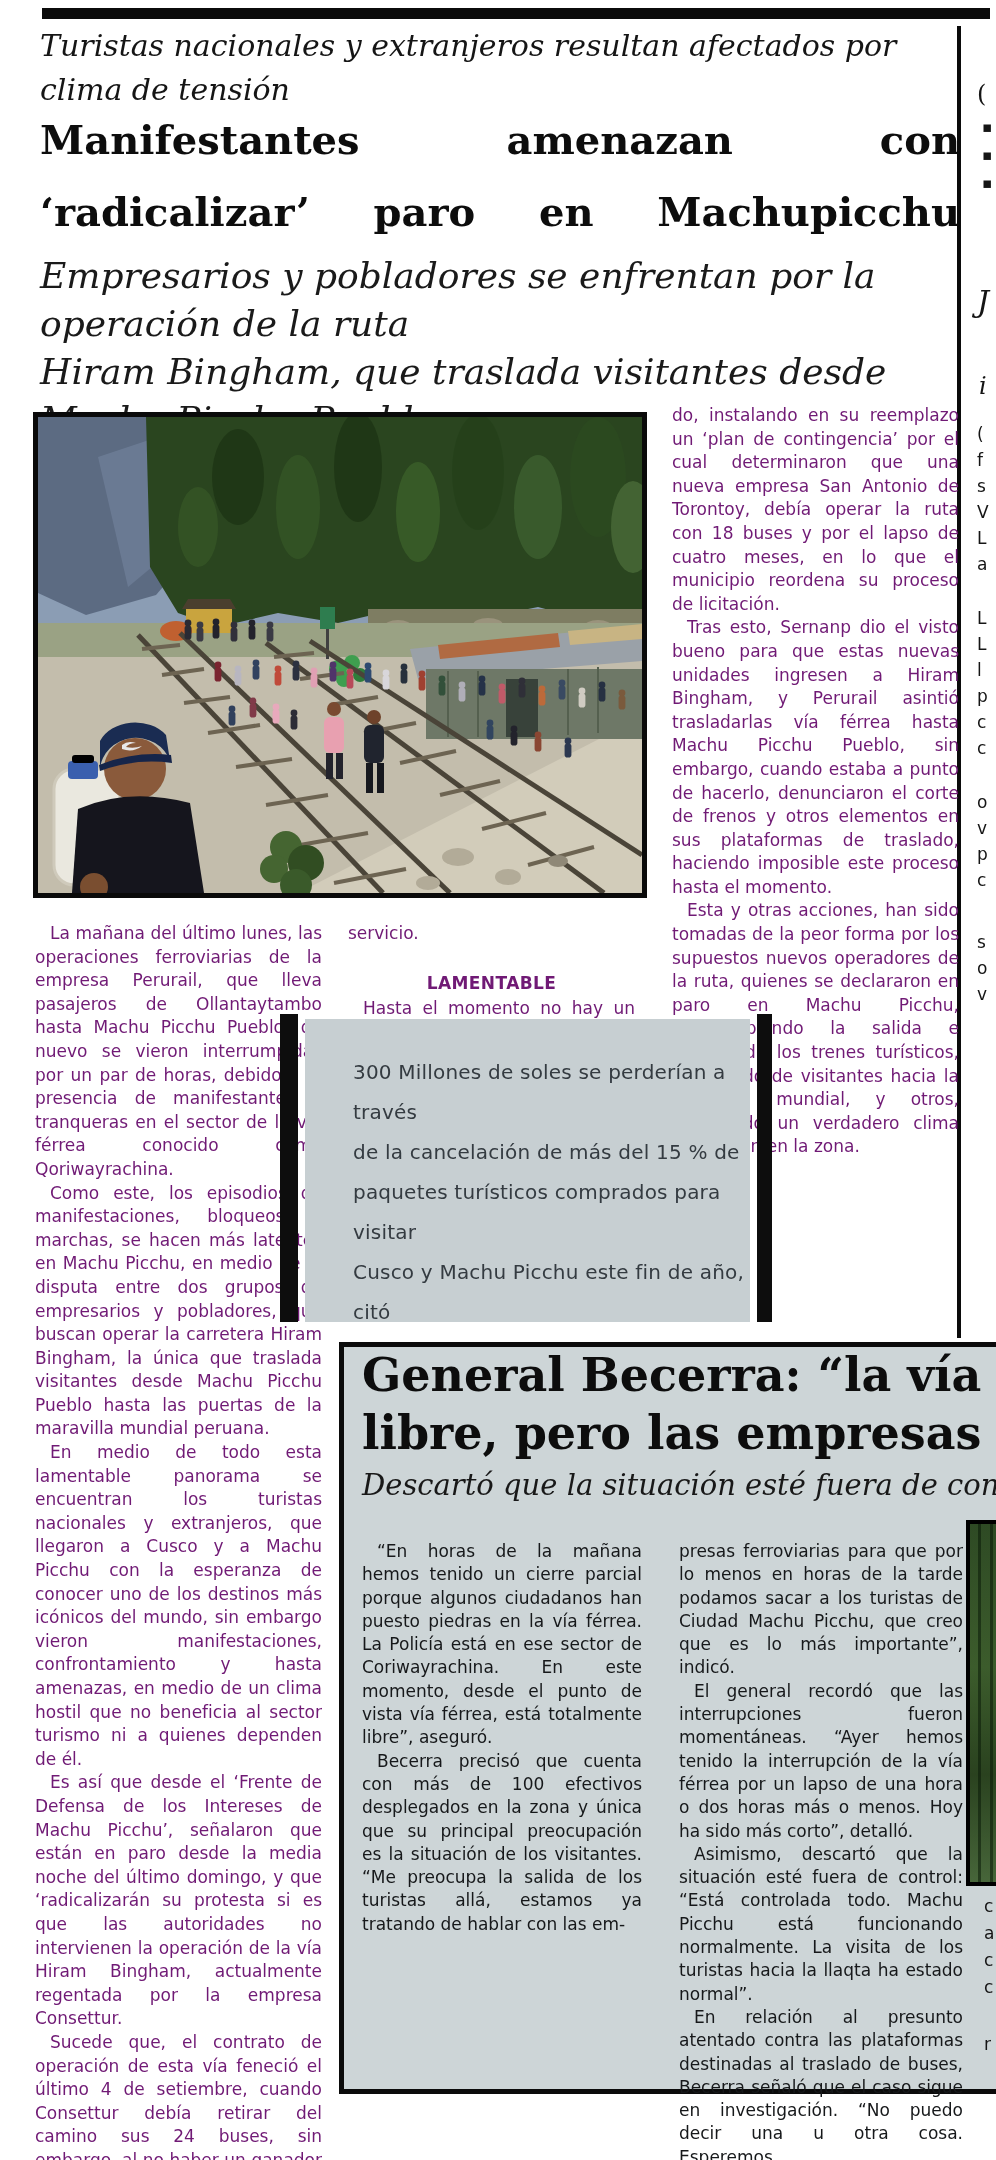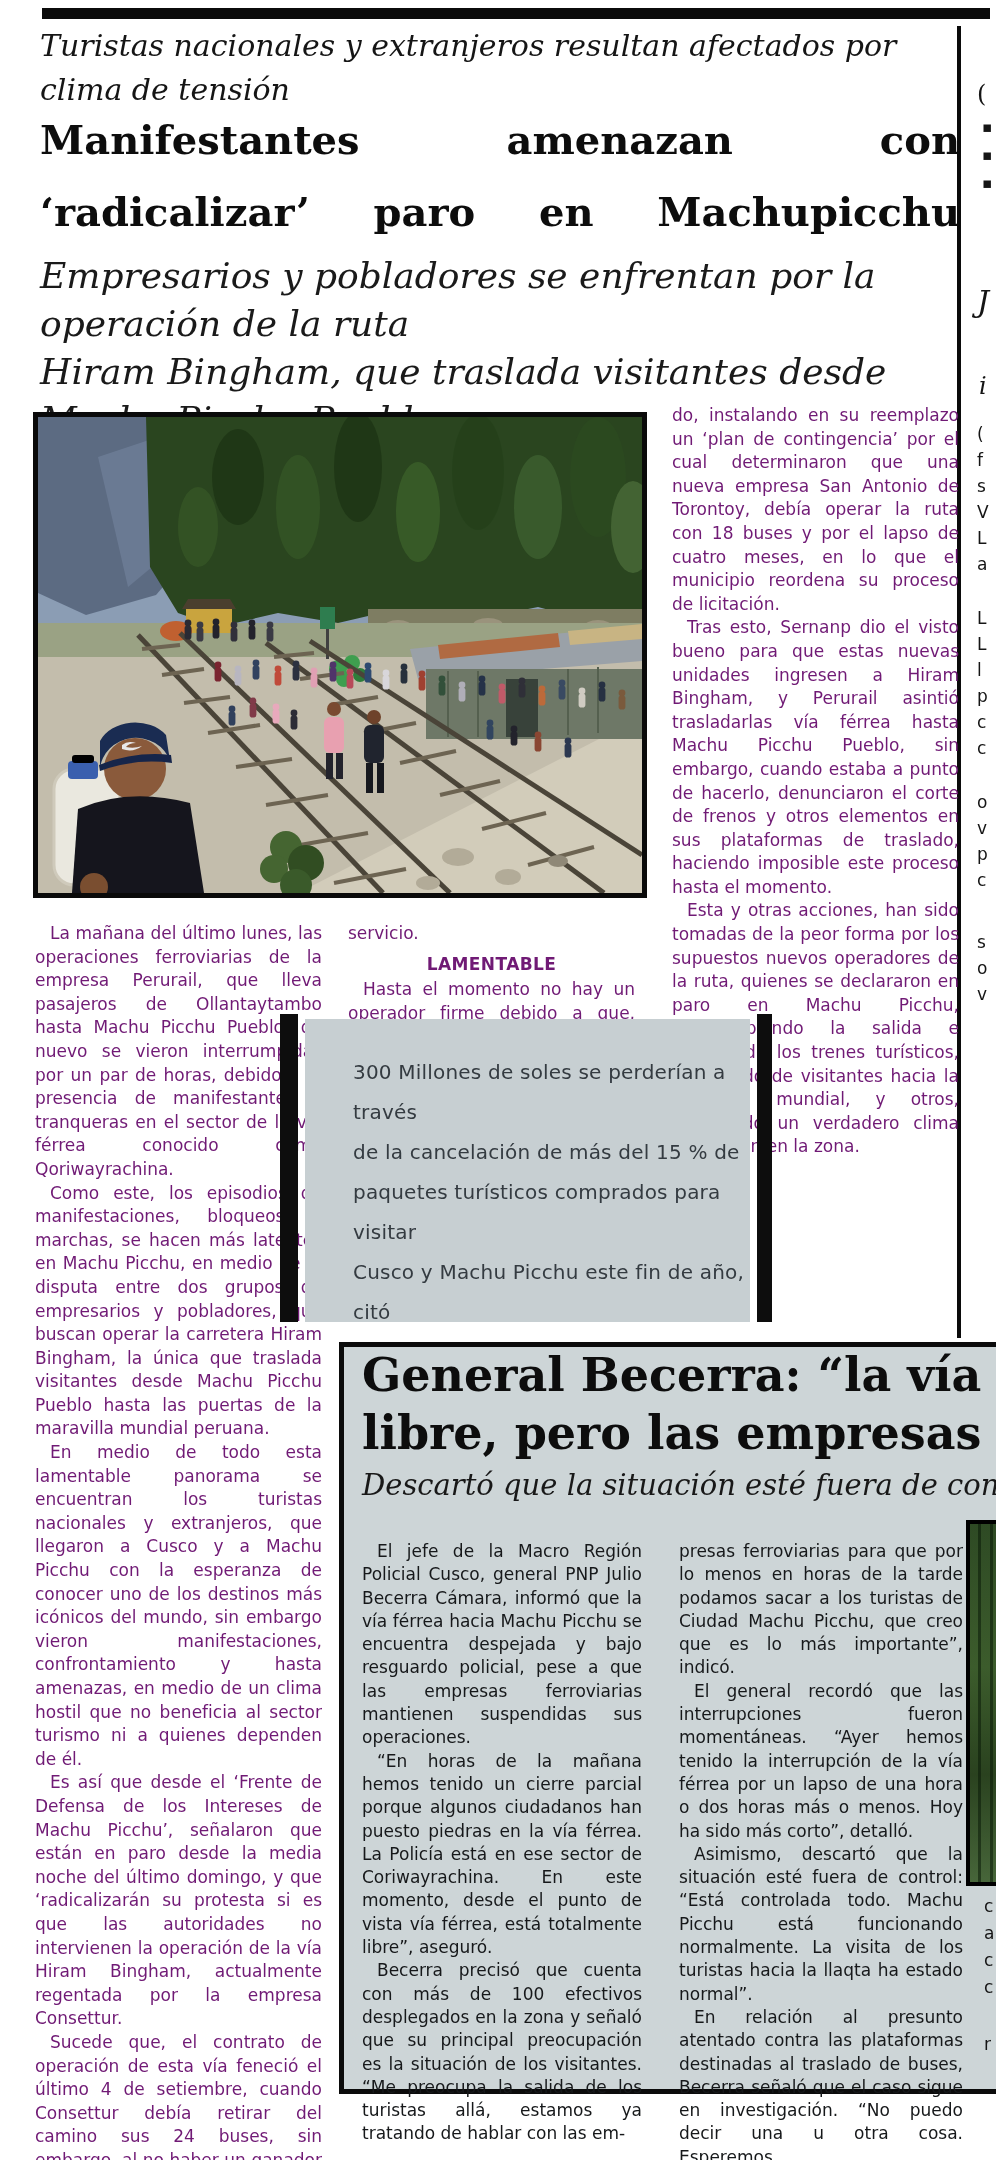--- a/index.html
+++ b/index.html
@@ -21,21 +21,21 @@
   
   .photo{left:33px;top:412px;width:614px;height:486px;border:5px solid #0a0a0a;box-sizing:border-box;background:#c3bdac;}
   .photo svg{display:block;width:100%;height:100%;}
   
   .col{font-size:17px;line-height:23.6px;text-align:justify;color:#701a75;}
   .col p{margin:0;text-indent:15px;}
   .col p.noindent{text-indent:0;}
   .col1{left:35px;top:922px;width:287px;height:1190px;}
   .col2{left:348px;top:922px;width:287px;}
   .col3{left:672px;top:404px;width:287px;}
-  .crosshead{font-weight:bold;text-align:center;text-indent:0!important;letter-spacing:.4px;margin:7px 0 2px 0!important;}
+  .crosshead{font-weight:bold;text-align:center;text-indent:0!important;letter-spacing:.4px;margin:26px 0 2px 0!important;}
   
   .qbar-l{left:280px;top:1014px;width:18px;height:308px;background:#0d0d0d;}
   .qbar-r{left:757px;top:1014px;width:15px;height:308px;background:#0d0d0d;}
   .qbox{left:305px;top:1019px;width:445px;height:303px;background:#c7cfd2;}
   .qtext{left:345px;top:1052px;width:420px;font-size:20px;line-height:40px;letter-spacing:.2px;
          color:#343b41;white-space:pre-line;margin-left:8px;}
   
   .bbox{left:339px;top:1342px;width:704px;height:752px;border:5px solid #0b0b0b;box-sizing:border-box;
         background:#cdd5d7;}
   .bhead{left:362px;top:1346px;width:800px;font-family:"DejaVu Serif",serif;font-weight:bold;
@@ -274,23 +274,22 @@
 Rosendo Baca, gerente de Turismo y
 Comercio Exterior de Cusco.</div>
 
 <div class="abs bbox"></div>
 <div class="abs bhead">
   <div>General Becerra: “la vía</div>
   <div>libre, pero las empresas</div>
 </div>
 <div class="abs bsub">Descartó que la situación esté fuera de control</div>
 <div class="abs bcol bcol1">
-    <p>El jefe de la Macro Región Policial Cusco, general PNP Julio Becerra Cámara, informó que la vía férrea hacia Machu Picchu se encuentra despejada y bajo resguardo policial, pese a que las empresas ferroviarias mantienen suspendidas sus operaciones.</p>
     <p>“En horas de la mañana hemos tenido un cierre parcial porque algunos ciudadanos han puesto piedras en la vía férrea. La Policía está en ese sector de Coriwayrachina. En este momento, desde el punto de vista vía férrea, está totalmente libre”, aseguró.</p>
-    <p>Becerra precisó que cuenta con más de 100 efectivos desplegados en la zona y señaló que su principal preocupación es la situación de los visitantes. “Me preocupa la salida de los turistas allá, estamos ya tratando de hablar con las em-</p>
+    <p>Becerra precisó que cuenta con más de 100 efectivos desplegados en la zona y única que su principal preocupación es la situación de los visitantes. “Me preocupa la salida de los turistas allá, estamos ya tratando de hablar con las em-</p>
   </div>
 <div class="abs bcol bcol2">
     <p class="noindent">presas ferroviarias para que por lo menos en horas de la tarde podamos sacar a los turistas de Ciudad Machu Picchu, que creo que es lo más importante”, indicó.</p>
     <p>El general recordó que las interrupciones fueron momentáneas. “Ayer hemos tenido la interrupción de la vía férrea por un lapso de una hora o dos horas más o menos. Hoy ha sido más corto”, detalló.</p>
     <p>Asimismo, descartó que la situación esté fuera de control: “Está controlada todo. Machu Picchu está funcionando normalmente. La visita de los turistas hacia la llaqta ha estado normal”.</p>
     <p>En relación al presunto atentado contra las plataformas destinadas al traslado de buses, Becerra señaló que el caso sigue en investigación. “No puedo decir una u otra cosa. Esperemos</p>
   </div>
 <div class="abs bphoto">
   <span class="streak" style="left:8px"></span>
     <span class="streak" style="left:20px"></span>

